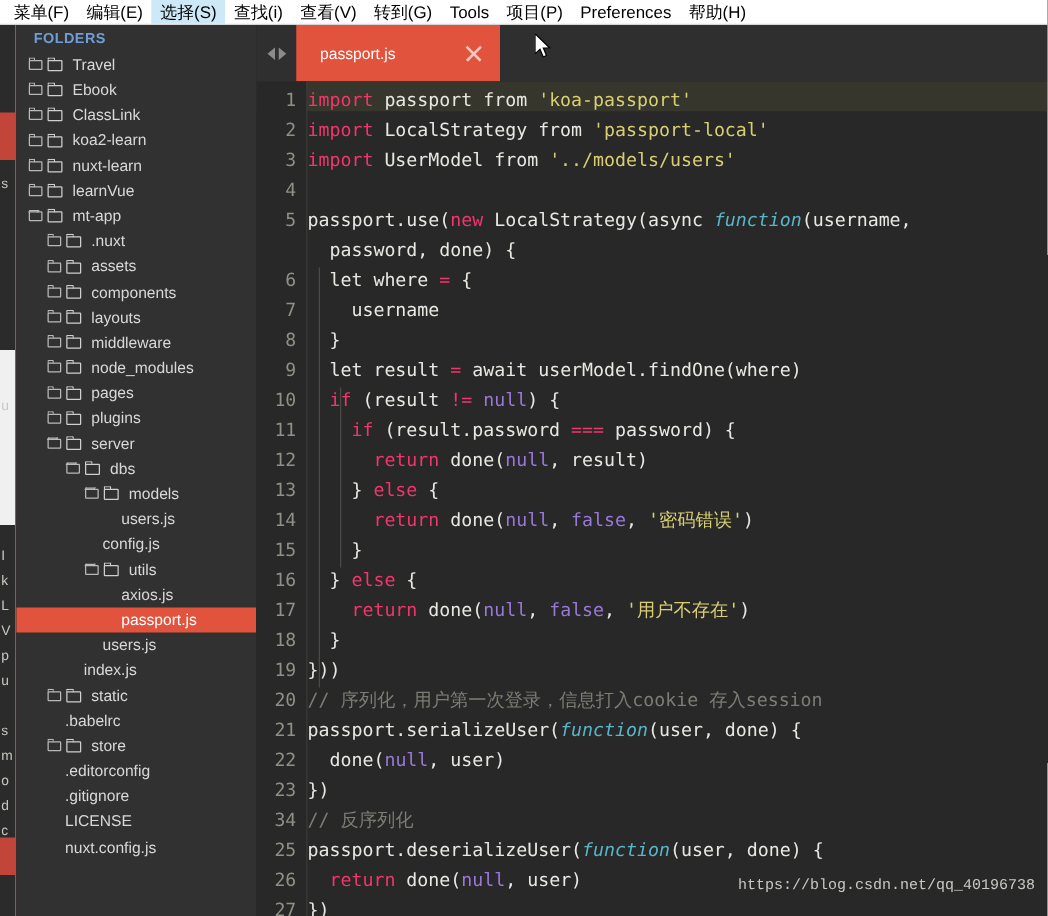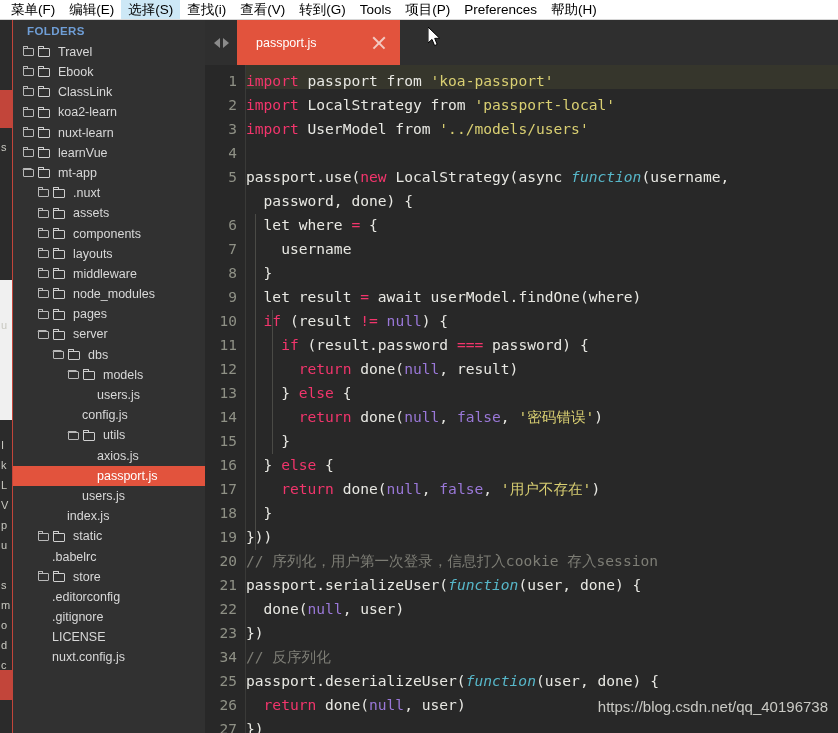--- a/index.html
+++ b/index.html
@@ -330,23 +330,23 @@
   .t-const{ color: #9a78d8; }            
   .t-op   { color: #f2356c; }            
   .t-cmt  { color: #7d7d75; }            
   .t-pl   { color: #e8e8e3; }            
 
   
   .watermark {
     position: absolute;
     right: 10px;
     bottom: 18px;
-    font-size: 15px;
+    font-size: 12px;
     color: #c9c9c4;
-    font-family: Liberation Sans, sans-serif;
+    font-family: Liberation Mono, monospace;
     white-space: nowrap;
     z-index: 30;
   }
 
   
   .cursor-arrow {
     position: absolute;
     left: 428px;
     top: 27px;
     width: 14px;
@@ -476,20 +476,26 @@
           <span class="spacer" style="width: 24px;"></span>
           <span class="disclosure closed"></span>
           <span class="folder-ico"></span>
           <span class="label">node_modules</span>
         </div>
         <div class="tree-row">
           <span class="spacer" style="width: 24px;"></span>
           <span class="disclosure closed"></span>
           <span class="folder-ico"></span>
           <span class="label">pages</span>
+        </div>
+        <div class="tree-row">
+          <span class="spacer" style="width: 24px;"></span>
+          <span class="disclosure closed"></span>
+          <span class="folder-ico"></span>
+          <span class="label">plugins</span>
         </div>
         <div class="tree-row">
           <span class="spacer" style="width: 24px;"></span>
           <span class="disclosure open"></span>
           <span class="folder-ico"></span>
           <span class="label">server</span>
         </div>
         <div class="tree-row">
           <span class="spacer" style="width: 39px;"></span>
           <span class="disclosure open"></span>

